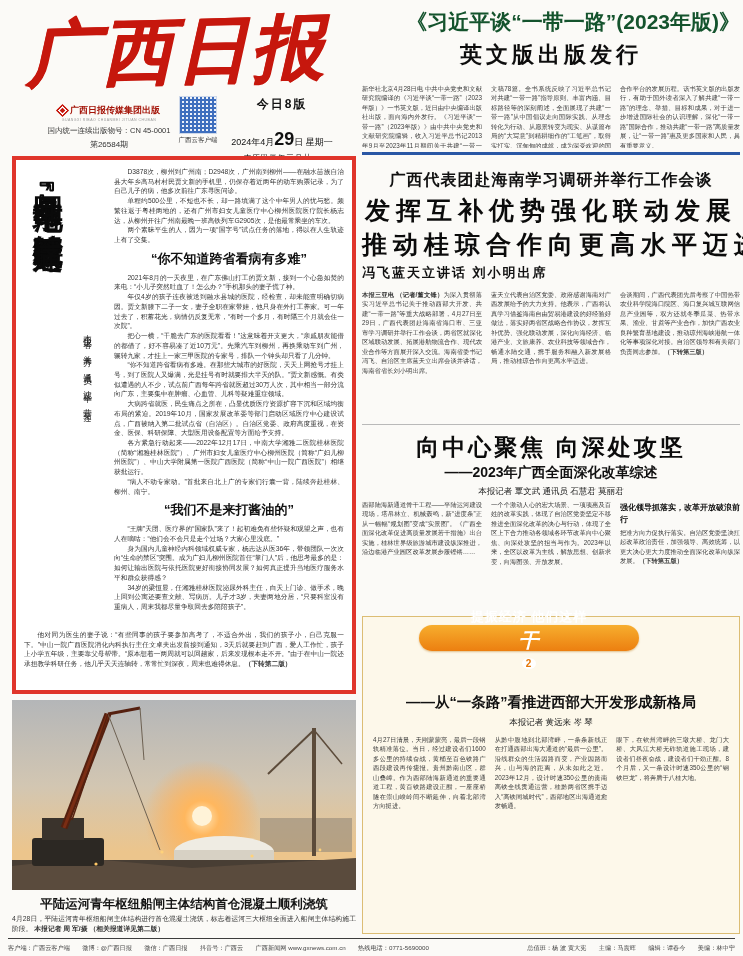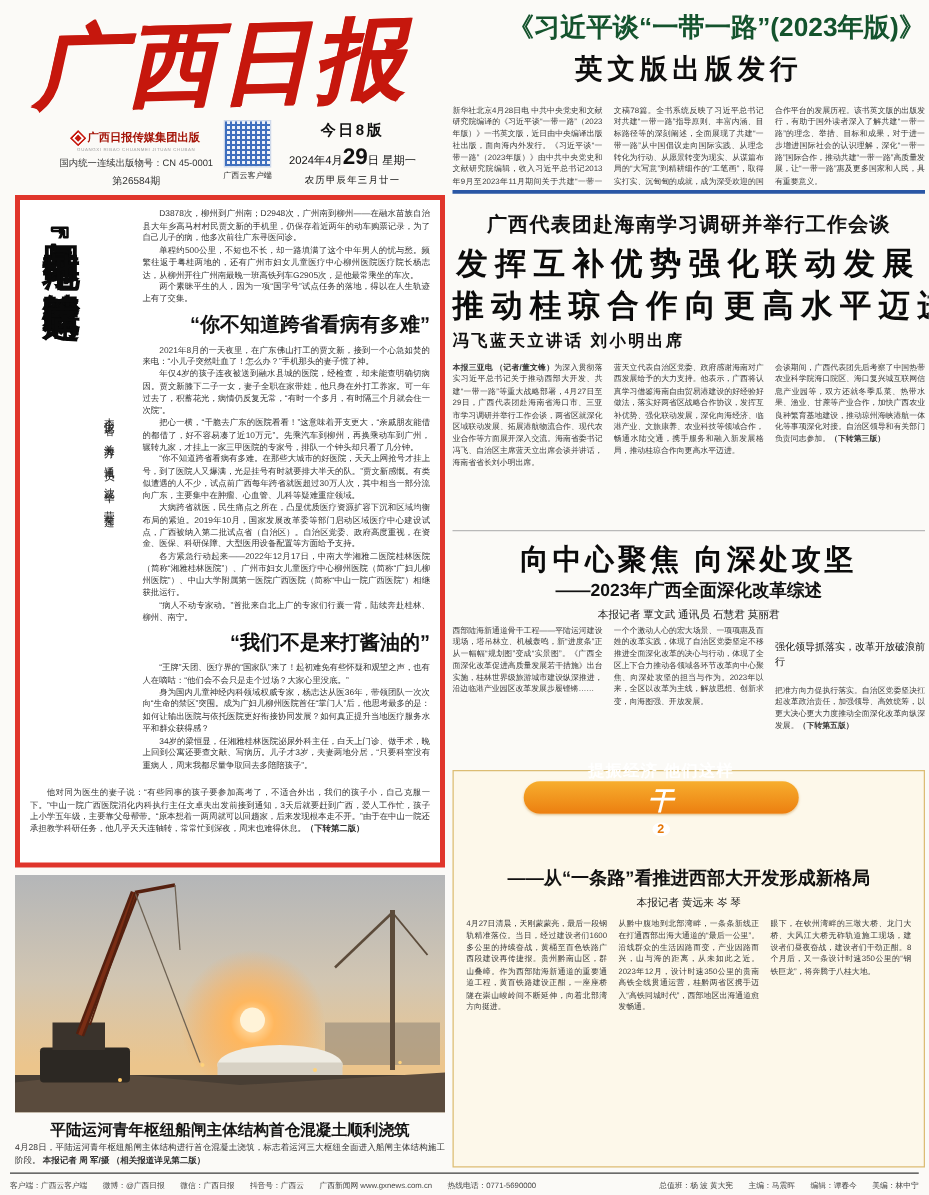--- a/index.html
+++ b/index.html
@@ -28,21 +28,21 @@
   .qr-wrap{ left:178px; top:96px; width:40px; text-align:center;}
   .qr{
     width:38px; height:38px; margin:0 auto; border:1px solid #cdd8ea;
     background-image:
       repeating-linear-gradient(0deg,#3f6fbe 0 2px, rgba(255,255,255,0) 2px 4px),
       repeating-linear-gradient(90deg,#3f6fbe 0 2px, #eef2fa 2px 4px);
   }
   .qr-cap{ font-size:6.5px; color:#333; margin-top:2px; white-space:nowrap;}
   .date-block{ left:226px; top:96px; width:112px; text-align:center; color:#111;}
   .date-pages{ font-size:12px; font-weight:bold; letter-spacing:2px;}
-  .date-main{ font-size:9px; margin-top:2px; white-space:nowrap;}
+  .date-main{ font-size:9px; margin-top:16px; white-space:nowrap;}
   .date-main b{ font-size:18px; font-weight:bold; }
   .date-lunar{ font-size:7.5px; margin-top:3px; letter-spacing:1px;}
 
   
   .br-head1{ left:362px; top:8px; width:378px; text-align:right; font-weight:bold; font-size:21px; color:#14532d; white-space:nowrap;}
   .br-head2{ left:362px; top:40px; width:378px; text-align:center; font-weight:bold; font-size:22px; letter-spacing:4px; color:#0d0d0d;}
   .br-cols{ left:362px; top:84px; width:378px; height:64px; display:flex; gap:9px;}
   .ncol{ flex:1; font-size:6.3px; line-height:1.5; text-align:justify; color:#3a3a3a; overflow:hidden;}
   .blue-rule{ left:362px; top:152px; width:378px; height:3px; background:#2a57a5; }
 
@@ -55,21 +55,21 @@
   .lead-b{ font-weight:bold; }
   .turn{ font-weight:bold; }
 
   .gray-rule{ left:362px; top:424px; width:378px; height:1px; background:#b9b9b9;}
 
   
   .rf-h{ left:362px; top:432px; width:378px; text-align:center; font-size:23px; font-weight:bold; letter-spacing:3px; color:#0b0b0b;}
   .rf-sub{ left:362px; top:464px; width:378px; text-align:center; font-size:14px; font-weight:bold; color:#111;}
   .rf-by{ left:362px; top:486px; width:378px; text-align:center; font-size:8.5px; color:#222;}
   .rf-cols{ left:362px; top:500px; width:378px; height:110px; display:flex; gap:9px;}
-  .rf-colsub{ font-weight:normal; font-size:8px; margin:12px 0; color:#111;}
+  .rf-colsub{ font-weight:bold; font-size:8px; margin:2px 0; color:#111;}
 
   
   .ms-box{ left:362px; top:616px; width:378px; height:318px; background:#fdf8ea; border:1px solid #dcbd74; }
   .ms-banner{
     position:absolute; left:56px; top:8px; width:220px; height:26px; border-radius:13px;
     background:linear-gradient(180deg,#f7ae2e,#ec7f10);
     display:flex; align-items:center; justify-content:center; gap:4px;
     color:#fff; font-weight:bold; font-size:13px; letter-spacing:1px;
     box-shadow:0 1px 2px rgba(180,110,0,.4);
     flex-direction:column;
@@ -89,21 +89,21 @@
     font-size:30px; font-weight:bold; color:#0a0a0a; letter-spacing:1px; line-height:52px;
     overflow:hidden;
   }
   .hx-byline{
     position:absolute; left:62px; top:168px; height:230px; width:16px;
     writing-mode:vertical-rl; text-orientation:upright;
     font-size:8.5px; color:#222; letter-spacing:2px; overflow:hidden;
   }
   .hx-body{ position:absolute; left:98px; top:7px; width:230px; height:462px; overflow:hidden;}
   .hx-body p{ font-size:6.7px; line-height:1.45; text-align:justify; text-indent:2em; color:#333;}
-  .hx-sub{ font-size:16px; font-weight:bold; text-align:right; margin:5px 0; color:#111;}
+  .hx-sub{ font-size:13px; font-weight:bold; text-align:center; margin:5px 0; color:#111;}
   .hx-bottom{ position:absolute; left:8px; top:470px; width:320px; height:56px; overflow:hidden;}
   .hx-bottom p{ font-size:6.7px; line-height:1.45; text-align:justify; text-indent:2em; color:#333;}
 
   
   .photo{ left:12px; top:700px; width:344px; height:190px; overflow:hidden; background:#cfc7ba;}
   .cap-title{ left:12px; top:896px; width:344px; text-align:center; font-size:12.5px; font-weight:bold; color:#151515;}
   .cap-text{ left:12px; top:914px; width:344px; font-size:6.8px; line-height:1.5; text-align:justify; color:#333;}
   .cap-text .credit{ font-weight:bold; }
 
   

